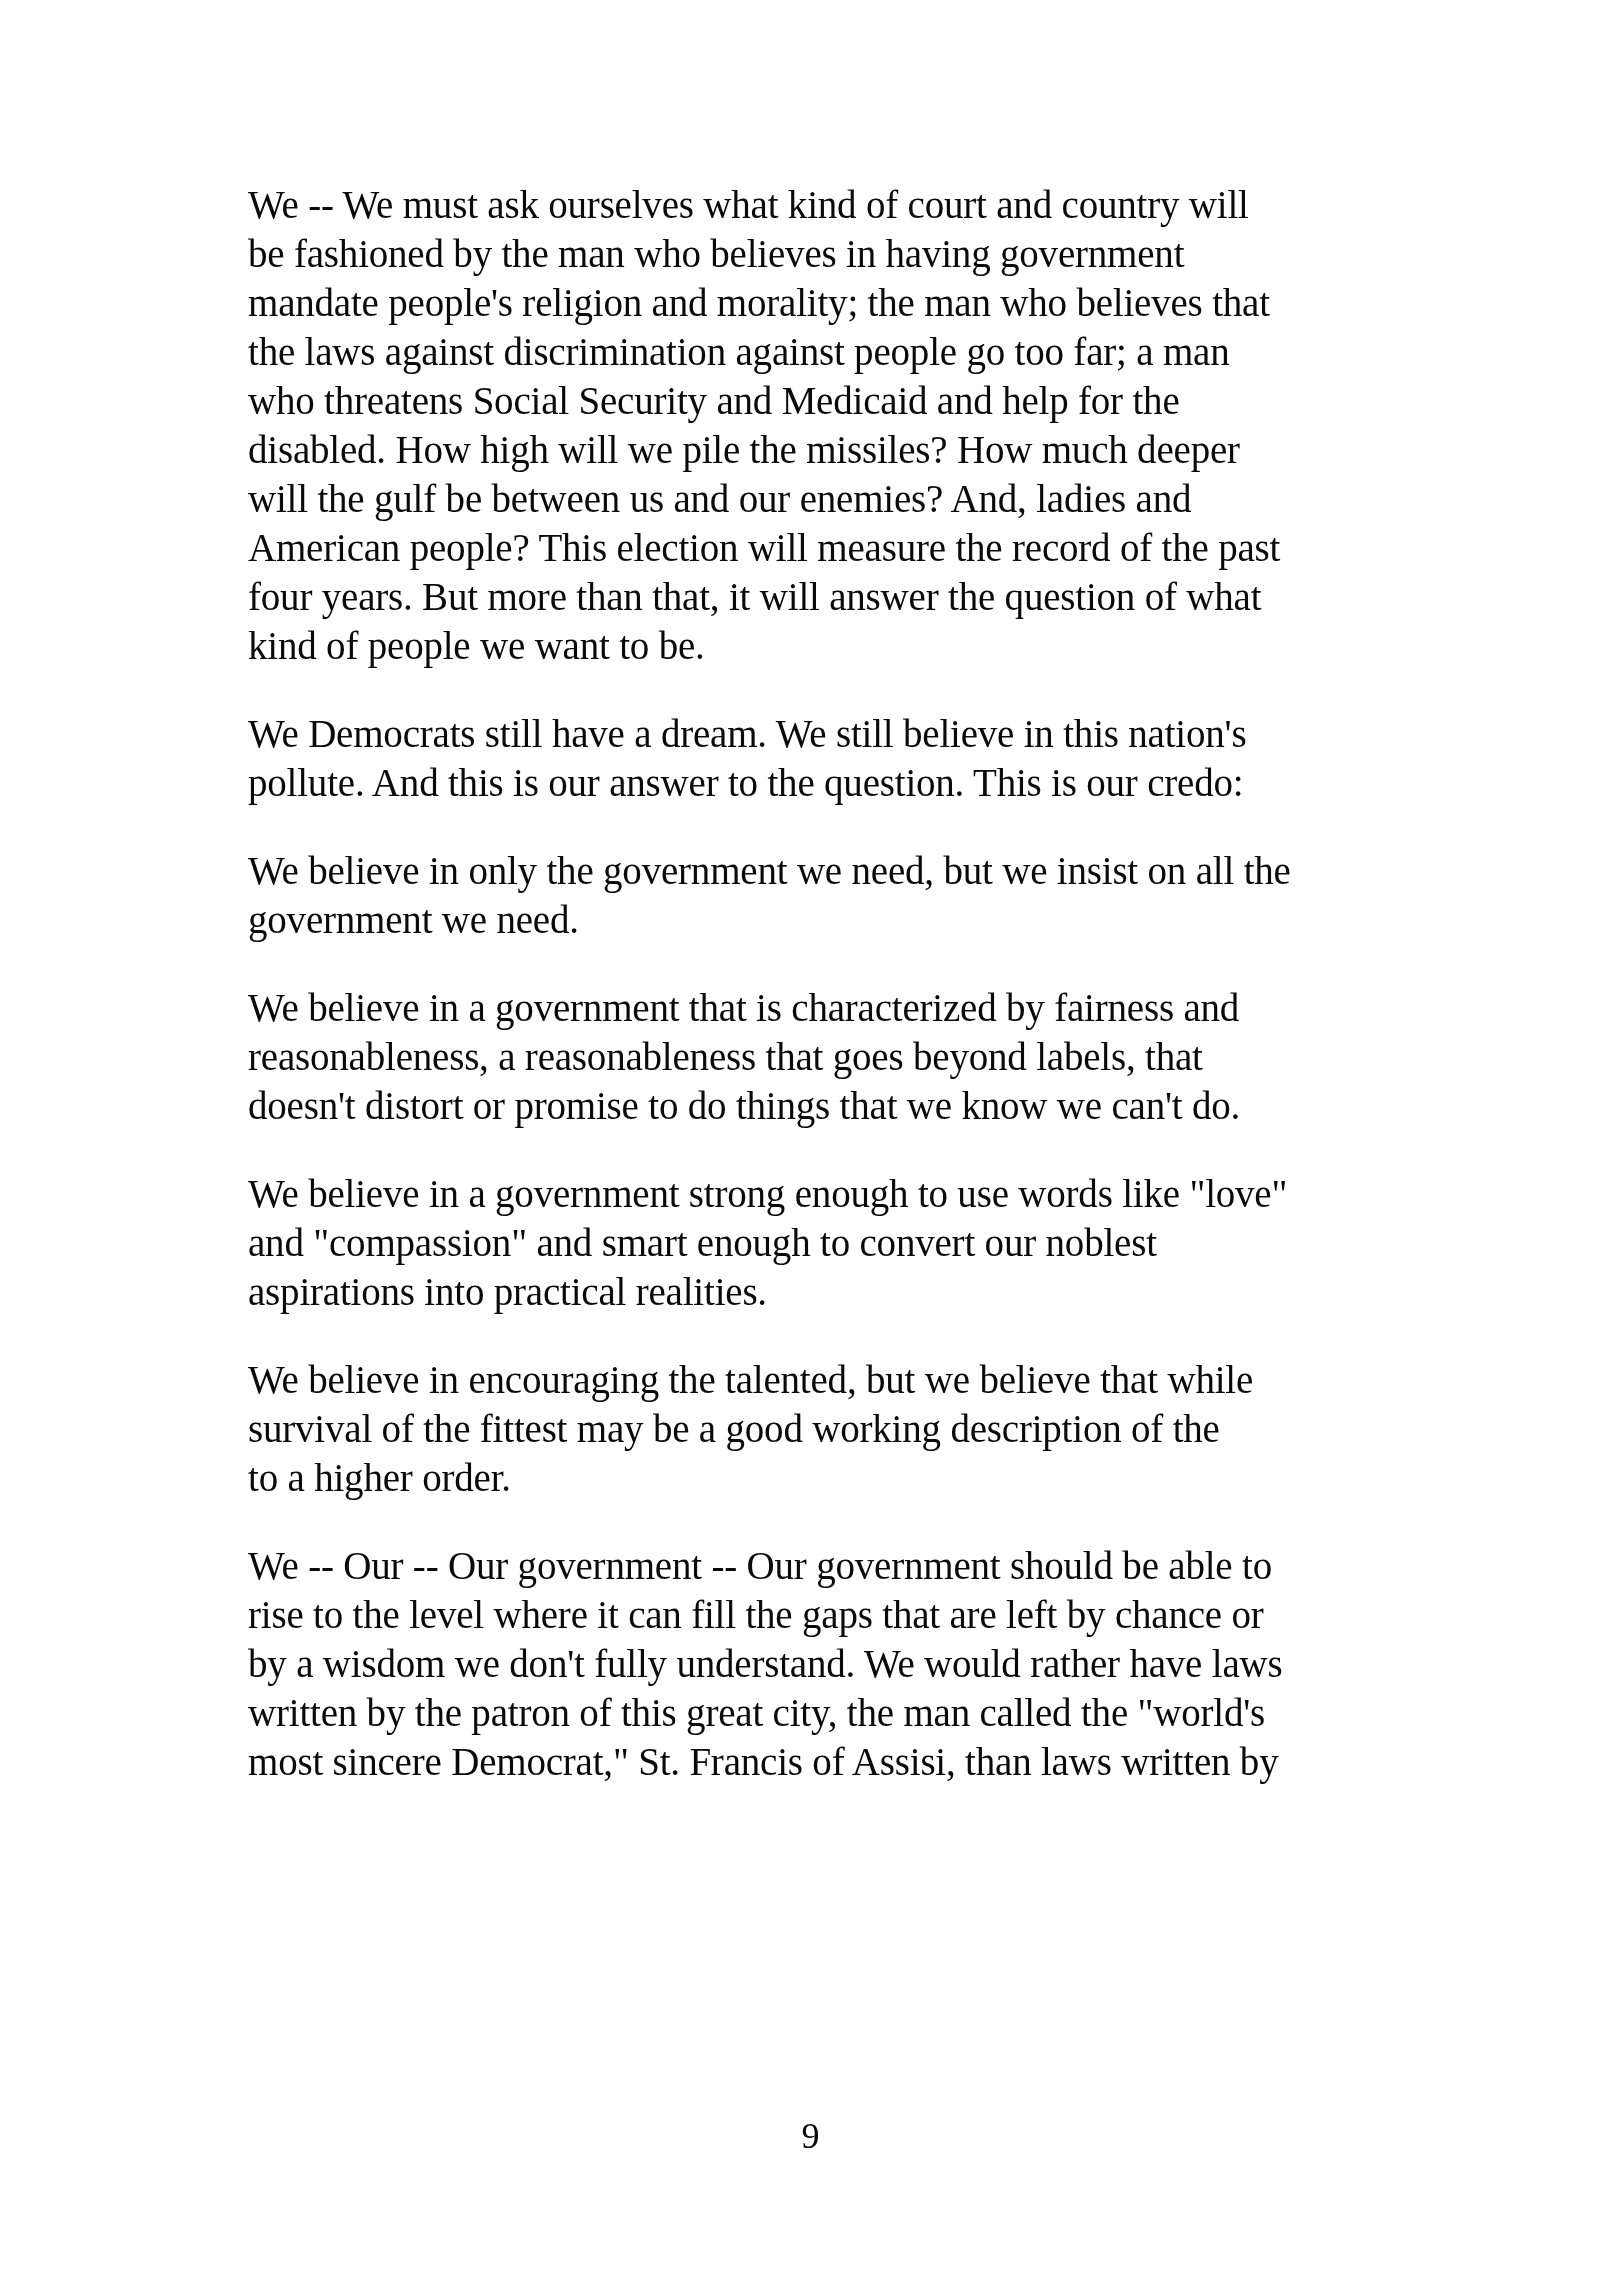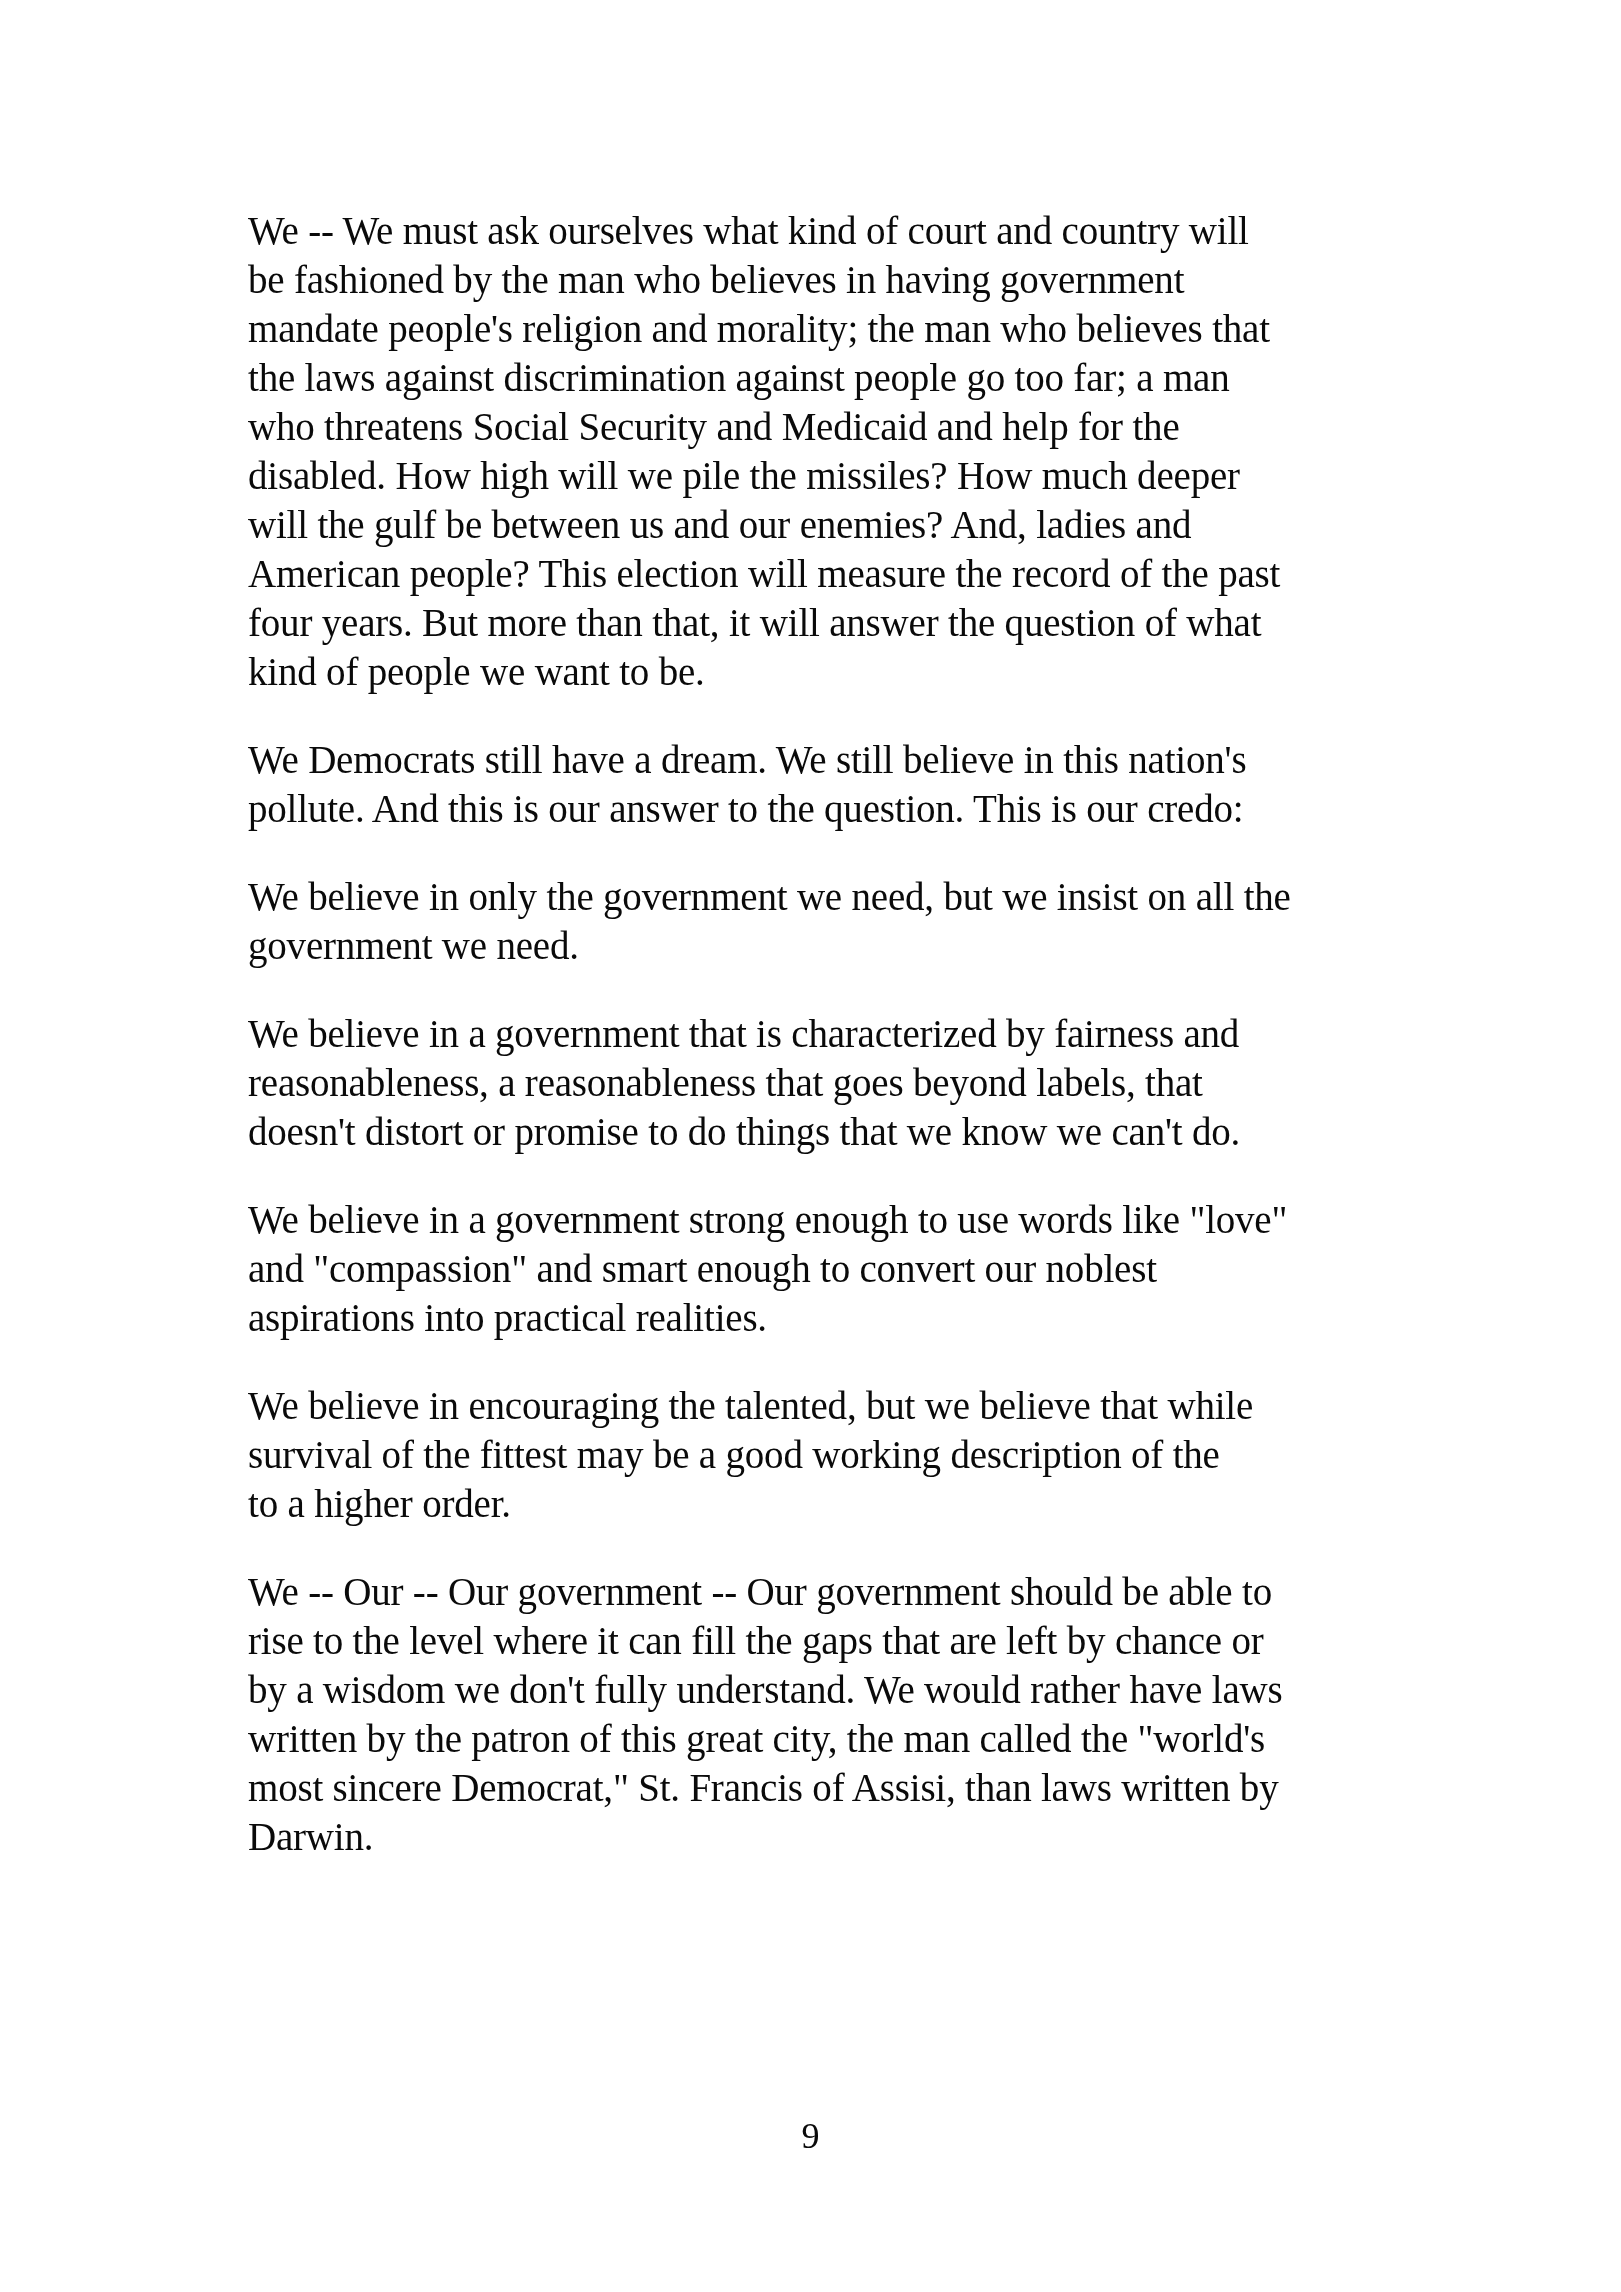--- a/index.html
+++ b/index.html
@@ -16,21 +16,21 @@
     overflow: hidden;
   }
   .page {
     position: absolute;
     inset: 0;
     background: #ffffff;
   }
   .page-text {
     position: absolute;
     left: 248px;
-    top: 206px;
+    top: 180px;
     width: 1186px;
     font-size: 39px;
     line-height: 49px;
     letter-spacing: -0.2px;
   }
   .paragraph {
     margin: 0 0 39px 0;
   }
   .paragraph:last-child {
     margin-bottom: 10px;
@@ -89,18 +89,17 @@
         <div class="line">We believe in encouraging the talented, but we believe that while</div>
         <div class="line">survival of the fittest may be a good working description of the</div>
         <div class="line">to a higher order.</div>
       </div>
       <div class="paragraph">
         <div class="line">We -- Our -- Our government -- Our government should be able to</div>
         <div class="line">rise to the level where it can fill the gaps that are left by chance or</div>
         <div class="line">by a wisdom we don't fully understand. We would rather have laws</div>
         <div class="line">written by the patron of this great city, the man called the "world's</div>
         <div class="line">most sincere Democrat," St. Francis of Assisi, than laws written by</div>
-        <div class="line">Darwin.</div>
       </div>
     </div>
   <div class="page-number">9</div>
 </div>
 
 
 </body></html>

